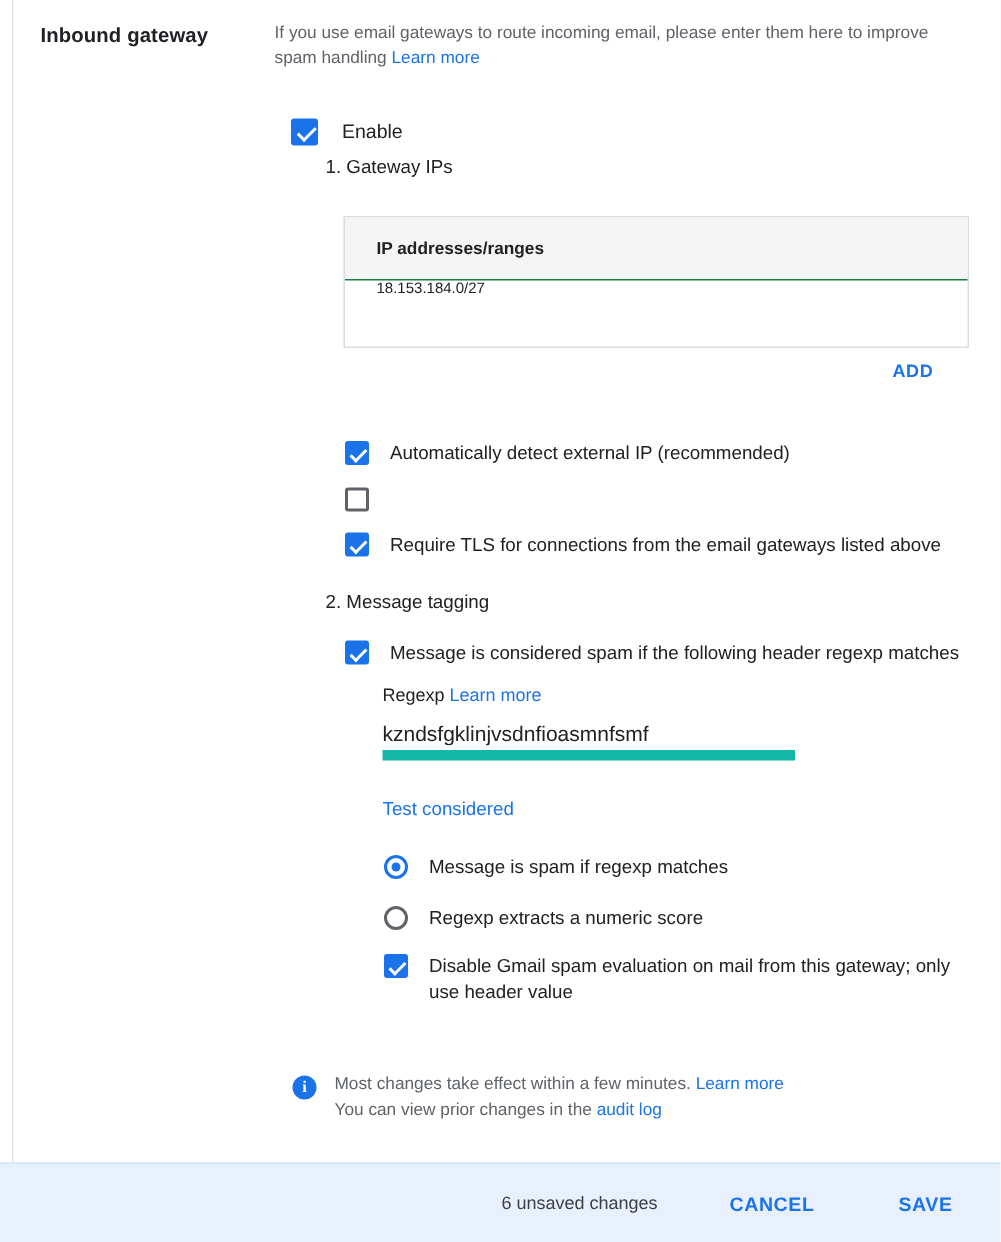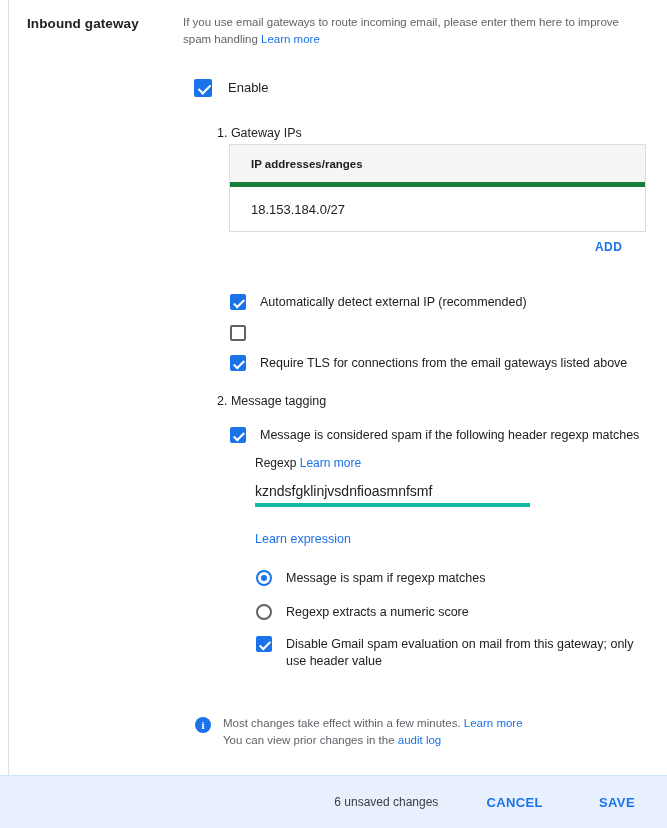--- a/index.html
+++ b/index.html
@@ -142,52 +142,52 @@
   }
 
   .enable-row { left: 185px; top: 79px; }
   .enable-row .lbl { font-size: 13px; margin-left: 16px; }
 
   .step-label {
     position: absolute;
     font-size: 12.5px;
     color: #202124;
   }
-  .step1 { left: 208px; top: 126px; }
+  .step1 { left: 208px; top: 104px; }
   .step2 { left: 208px; top: 394px; }
 
   
   .ip-table {
     position: absolute;
     left: 220px;
     top: 144px;
     width: 417px;
     border: 1px solid #dadce0;
     box-sizing: border-box;
     background: #ffffff;
   }
   .ip-head {
     height: 42px;
     background: #f5f5f5;
-    border-bottom: 5px solid #15803d;
+    border-bottom: 1px solid #15803d;
     display: flex;
     align-items: center;
     padding-left: 21px;
     box-sizing: border-box;
     font-size: 11.5px;
     font-weight: bold;
     color: #202124;
   }
   .ip-row {
     height: 44px;
     display: flex;
-    align-items: center;
+    align-items: flex-start;
     padding-left: 21px;
     box-sizing: border-box;
-    font-size: 13px;
+    font-size: 10px;
     color: #202124;
   }
   .add-btn {
     position: absolute;
     left: 586px;
     top: 240px;
     font-size: 12px;
     font-weight: bold;
     color: #1a73e8;
     letter-spacing: 0.4px;
@@ -207,21 +207,21 @@
     font-size: 12px;
     color: #202124;
   }
   .regexp-input {
     position: absolute;
     left: 246px;
     top: 480px;
     width: 275px;
     height: 27px;
     border: none;
-    border-bottom: 4px solid #14b8a6;
+    border-bottom: 7px solid #14b8a6;
     background: transparent;
     font-family: "Liberation Sans", sans-serif;
     font-size: 14px;
     color: #202124;
     padding: 0 0 2px 0;
     outline: none;
     box-sizing: border-box;
   }
   .test-expr {
     position: absolute;
@@ -355,21 +355,21 @@
       <span class="lbl">Message is considered spam if the following header regexp matches</span>
     </div>
 
     <div class="regexp-label">
       <span>Regexp</span>
       <a class="link">Learn more</a>
     </div>
 
     <input class="regexp-input" type="text" value="kzndsfgklinjvsdnfioasmnfsmf" style="">
 
-    <div class="test-expr">Learn expression</div>
+    <div class="test-expr">Test considered</div>
 
     <div class="row radio1">
       <span class="rb selected"></span>
       <span class="lbl">Message is spam if regexp matches</span>
     </div>
 
     <div class="row radio2">
       <span class="rb"></span>
       <span class="lbl">Regexp extracts a numeric score</span>
     </div>

